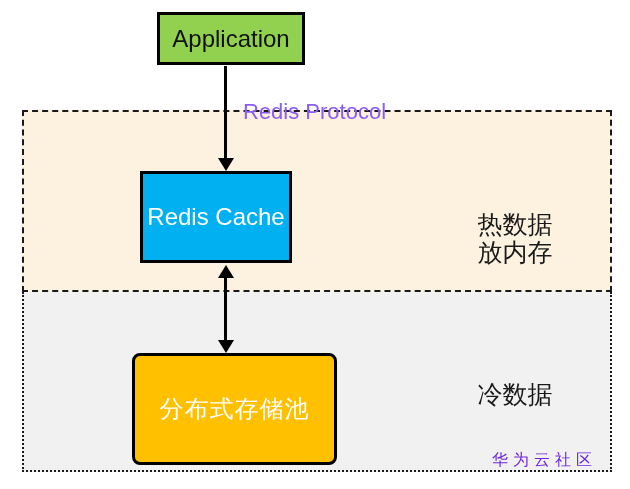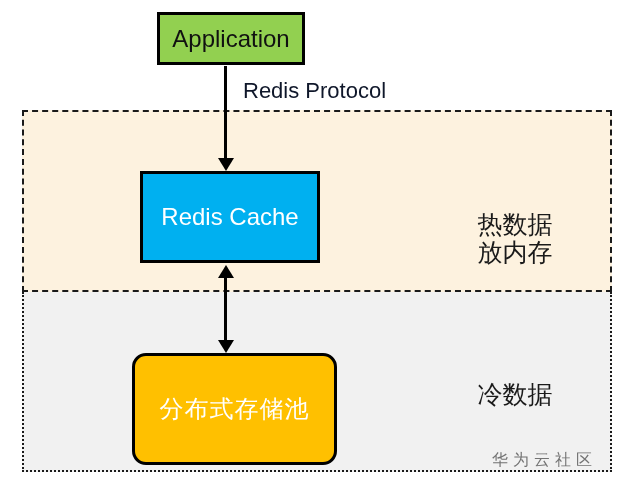--- a/index.html
+++ b/index.html
@@ -10,52 +10,52 @@
   
   .zone{position:absolute;left:22px;width:590px;box-sizing:border-box;}
   .zone-hot{top:110px;height:182px;border:2px dashed #1a1a1a;}
   .zone-cold{top:292px;height:180px;border:2px dotted #1a1a1a;border-top:none;}
   
   .node{
     position:absolute;display:flex;align-items:center;justify-content:center;
     box-sizing:border-box;border:3px solid #000;text-align:center;
   }
   .node-application{left:157px;top:12px;width:148px;height:53px;font-size:24px;color:#111;}
-  .node-redis{left:140px;top:171px;width:180px;height:92px;font-size:24px;color:#fff;}
+  .node-redis{left:140px;top:171px;width:152px;height:92px;font-size:24px;color:#fff;}
   .node-storage{
-    left:132px;top:353px;width:205px;height:112px;border-radius:14px;
+    left:132px;top:353px;width:205px;height:112px;border-radius:8px;
     font-size:24px;color:#fff;font-family:"Liberation Serif",serif;letter-spacing:1px;
   }
   
   .arrow-line{position:absolute;width:0;border-left:3px solid #000;}
   .line-app-cache{left:224px;top:66px;height:93px;}
   .line-cache-storage{left:224px;top:277px;height:64px;}
   .arrow-head{position:absolute;width:0;height:0;border-left:8px solid transparent;border-right:8px solid transparent;}
   .head-down{border-top:13px solid #000;}
   .head-up{border-bottom:13px solid #000;}
   .head-app-cache{left:218px;top:158px;}
   .head-cache-up{left:218px;top:265px;}
   .head-storage-down{left:218px;top:340px;}
   
-  .edge-label{position:absolute;color:#0f172a;white-space:nowrap;}
+  .edge-label{position:absolute;color:#8b5cf6;white-space:nowrap;margin-top:21px;}
   .label-protocol{left:243px;top:78px;font-size:22px;}
   .label-rdma{left:251px;top:304px;font-size:21px;}
   
   .zone-note{
     position:absolute;left:450px;width:130px;text-align:center;
     font-family:"Liberation Serif",serif;font-size:25px;line-height:28px;color:#1a1a1a;
   }
   .note-hot{top:199px;margin-top:12px;}
   .note-cold{top:381px;}
   .zone-note span{display:block;}
   
   .watermark{
     position:absolute;left:492px;top:450px;width:138px;
     font-family:"Liberation Serif",serif;font-size:16px;letter-spacing:5px;
-    color:#737373;white-space:nowrap;
+    color:#6d28d9;white-space:nowrap;
   }
 </style>
 </head>
 <body>
 
 <div class="canvas">
 
   <div class="zone zone-hot" style="background-color: rgb(253, 242, 223);"></div>
 
   <div class="zone zone-cold" style="background-color: rgb(241, 241, 241);"></div>

